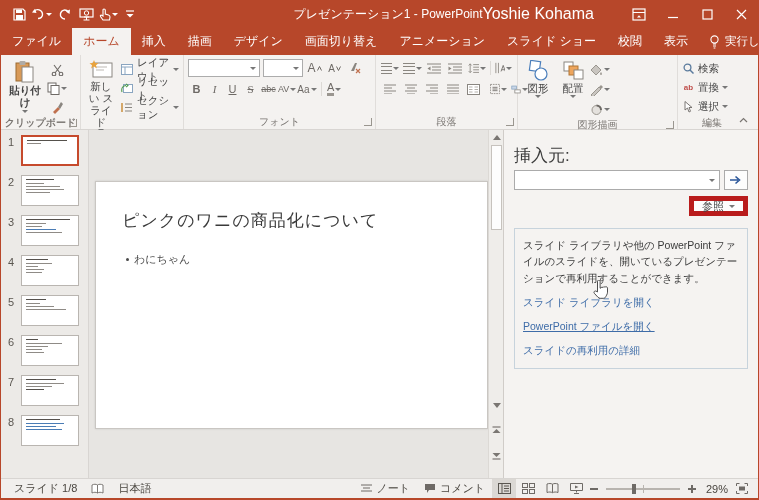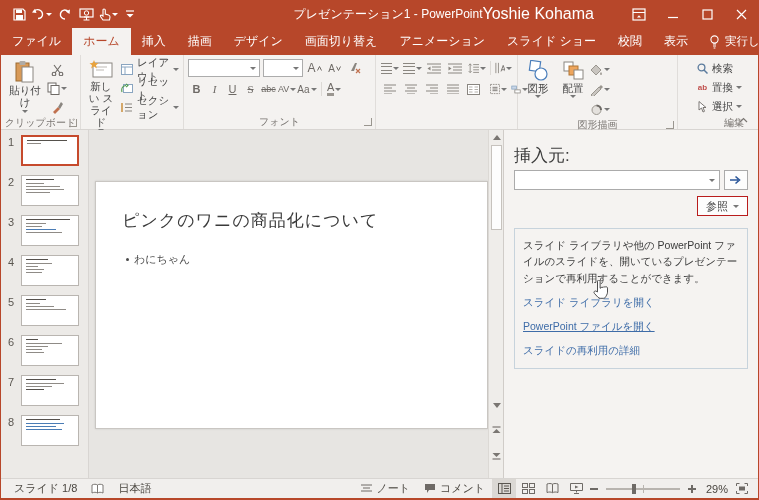--- a/index.html
+++ b/index.html
@@ -78,21 +78,21 @@
   .pane { width:255px; background:#F5F3F1; border-left:1px solid #D0CCC8; padding:8px 10px 0 10px; flex:none; font-size:11px; color:#444; }
   .pane-head { display:flex; align-items:center; }
   .pane-title { font-size:15px; color:#B7472A; flex:1; }
   .pane-hbtn { width:18px; height:16px; display:flex; align-items:center; justify-content:center; color:#6E6A66; }
   .insert-label { margin-top:6px; margin-bottom:3px; font-size:17px; color:#3B3B3B; }
   .combo-row { display:flex; gap:4px; align-items:center; }
   .pane-combo { flex:1; height:20px; background:#fff; border:1px solid #ABABAB; display:flex; align-items:center; padding:0 4px; }
   .pane-combo input { flex:1; border:none; outline:none; font-size:11px; background:transparent; }
   .go-btn { width:24px; height:20px; background:#FDFDFD; border:1px solid #ABABAB; display:flex; align-items:center; justify-content:center; }
   .browse-row { display:flex; justify-content:flex-end; margin-top:6px; }
-  .browse-btn { height:20px; padding:0 8px; background:#FDFDFD; border:1px solid #b91c1c;
+  .browse-btn { height:20px; padding:0 8px; background:#FDFDFD; border:5px solid #b91c1c;
     display:flex; align-items:center; gap:5px; font-size:11px; color:#444; }
   .infobox { margin-top:12px; border:1px solid #C7D3DC; padding:8px 8px 10px 8px; }
   .info-desc { font-size:10.5px; line-height:1.55; color:#3B3B3B; }
   .pane-link { display:block; margin-top:10px; color:#3E6CA8; font-size:10.5px; text-decoration:none; }
   .pane-link.hovered { text-decoration:underline; }
 
   .hand-cursor { position:absolute; left:592px; top:280px; z-index:50; pointer-events:none; }
 
   
   .statusbar { height:20px; background:#F1EFED; border-top:1px solid #D8D5D2; display:flex; align-items:center;
@@ -201,21 +201,21 @@
         <path d="M4 9 L7 9 M4 11 L7 11 M4.6 13 L6.4 13" stroke="#fff" stroke-width="1"></path>
       </svg>
       <span>実行したい作業を入力してください</span>
     </div>
     <div class="spacer"></div>
 
   </div>
 
   <div class="ribbon">
 
-    <div class="rgroup" style="width:80px;">
+    <div class="rgroup" style="width:80px;font-weight:bold;">
       <div class="rgroup-body">
         <div class="bigbtn" style="width:44px;">
           <svg width="22" height="24" viewBox="0 0 22 24">
             <rect x="2" y="3" width="13" height="18" fill="#D89A58" stroke="#9C6B30" stroke-width="1"></rect>
             <rect x="5.5" y="1" width="6" height="4" rx="1" fill="#B0ACA6"></rect>
             <rect x="8" y="7" width="11" height="15" fill="#fff" stroke="#8A8680" stroke-width="1"></rect>
           </svg>
           <span>貼り付け</span>
           <span class="caret-g" style="margin-top:2px;"></span>
         </div>
@@ -429,20 +429,24 @@
           </div>
           <div class="fbtn">
             <svg width="13" height="11" viewBox="0 0 13 11">
                 <rect x="1" y="1" width="6" height="4" fill="#C9D6E8" stroke="#8AA5C0"></rect>
                 <rect x="5" y="6" width="7" height="4" fill="#fff" stroke="#8A8680"></rect>
               </svg>
             <span class="caret-g"></span>
           </div>
         </div>
       </div>
+      <div class="rgroup-footer">
+        <span>段落</span>
+        <span class="dlg"></span>
+      </div>
     </div>
 
     <div class="rgroup" style="width:160px;">
       <div class="rgroup-body">
         <div class="bigbtn" style="width:36px;">
           <svg width="24" height="22" viewBox="0 0 24 22">
             <path d="M4 1 L14 1 L14 11 L4 11 Z" fill="#fff" stroke="#4A7EBB" stroke-width="1.2" transform="rotate(8 9 6)"></path>
             <circle cx="15" cy="14" r="6" fill="#fff" stroke="#4A7EBB" stroke-width="1.2"></circle>
           </svg>
           <span>図形</span>
@@ -480,21 +484,21 @@
             <span class="caret-g"></span>
           </div>
         </div>
       </div>
       <div class="rgroup-footer">
         <span>図形描画</span>
         <span class="dlg"></span>
       </div>
     </div>
 
-    <div class="rgroup" style="width:68px;border-right:none;align-items:flex-end;">
+    <div class="rgroup" style="width:68px;border-right:none;">
       <div class="rgroup-body" style="flex-direction:column;align-items:stretch;padding-top:2px;">
         <div class="smallrow">
           <span class="icon12">
             <svg width="11" height="11" viewBox="0 0 11 11">
                 <circle cx="4.5" cy="4.5" r="3.4" fill="none" stroke="#5B7B9D" stroke-width="1.3"></circle>
                 <path d="M7 7 L10.5 10.5" stroke="#5B7B9D" stroke-width="1.5"></path>
               </svg>
           </span>
           <span>検索</span>
         </div>

